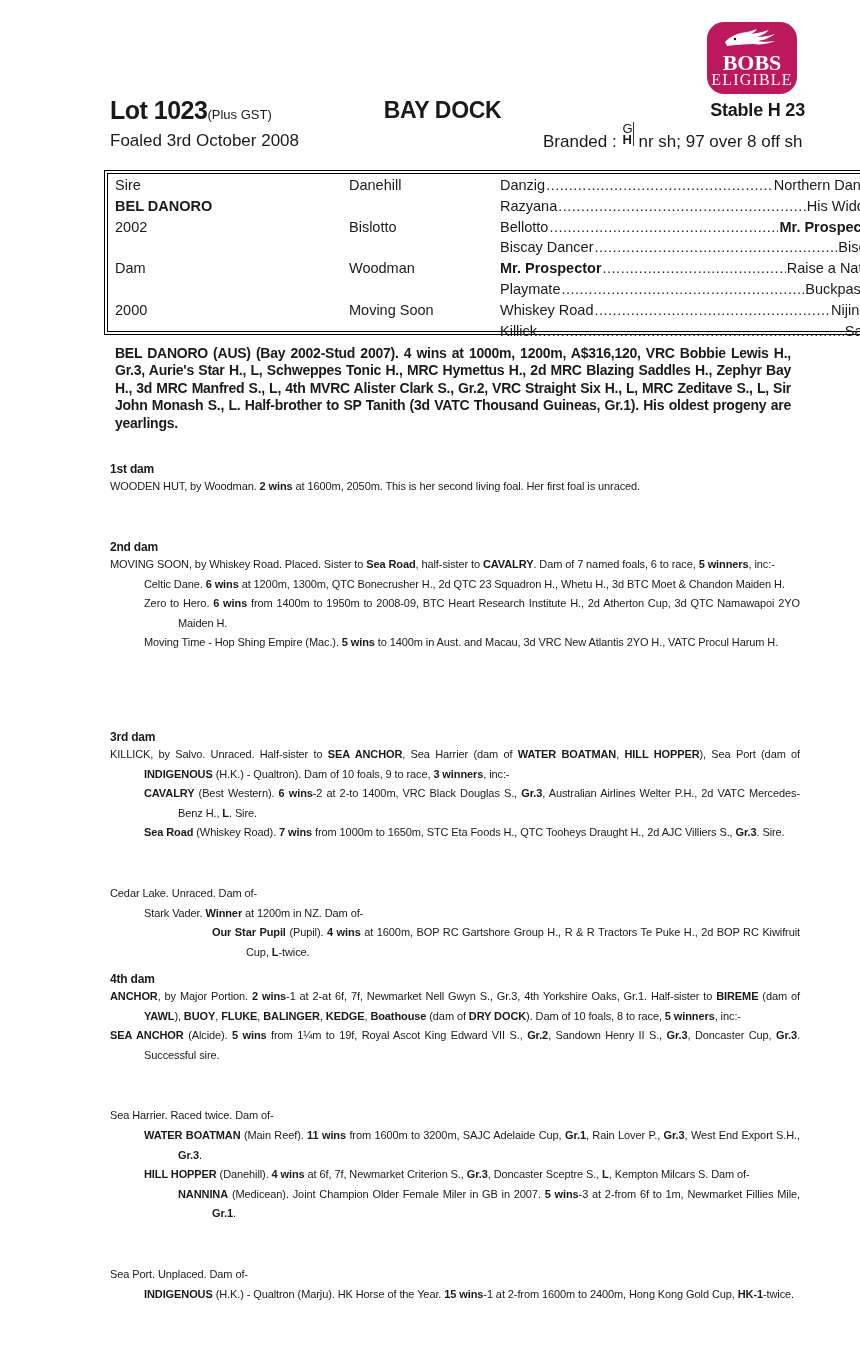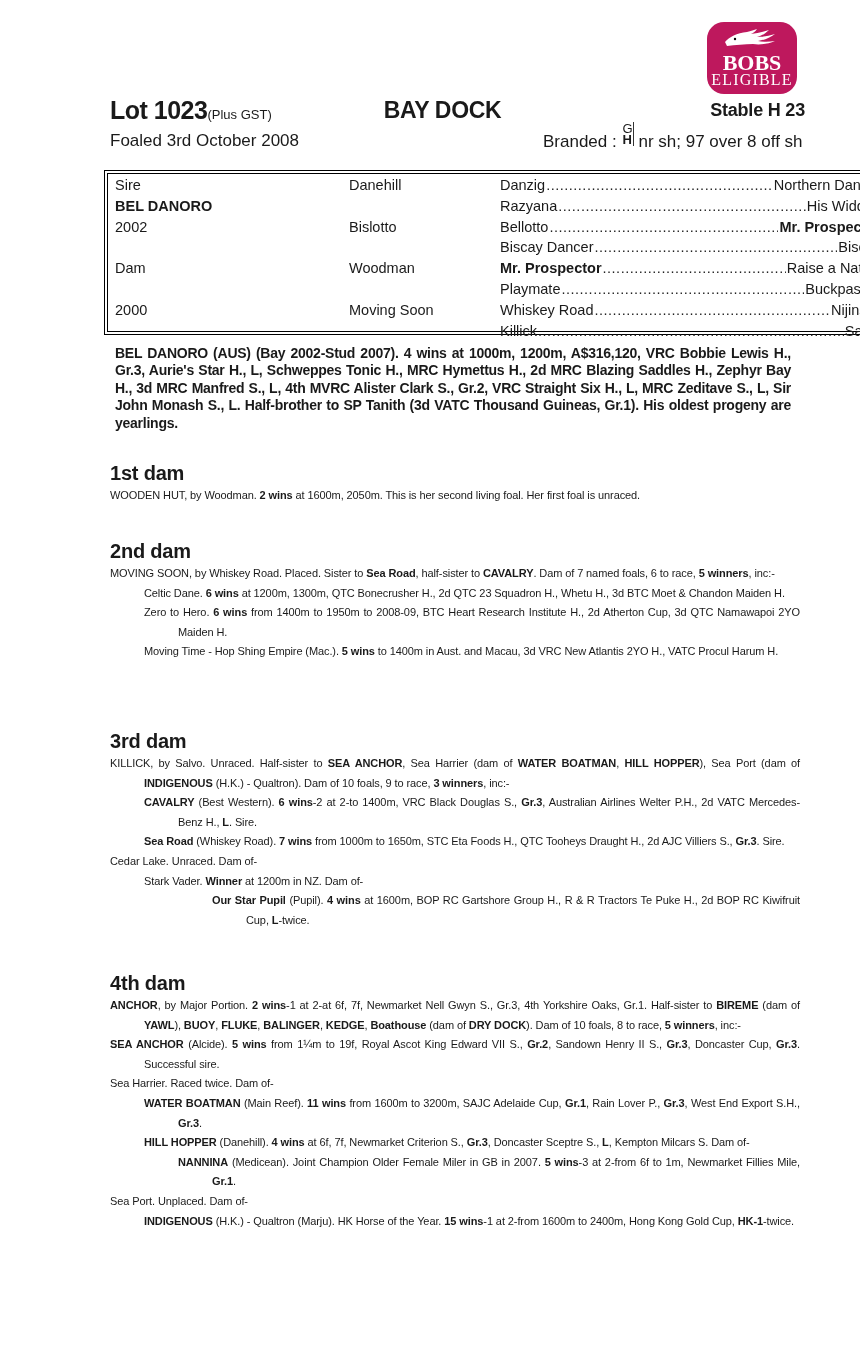--- a/index.html
+++ b/index.html
@@ -236,34 +236,34 @@
     letter-spacing: -0.25px;
   }
 
   
   .dam-section {
     position: absolute;
     left: 110px;
     width: 690px;
   }
   .dam-head {
-    font-size: 20px;
+    font-size: 12px;
     font-weight: bold;
     margin-bottom: 1px;
     letter-spacing: -0.2px;
   }
   .p {
     font-size: 11px;
     line-height: 19.6px;
     text-align: justify;
     text-justify: inter-word;
     letter-spacing: -0.1px;
     margin: 0;
   }
-  .lvl0 { padding-left: 0px;  text-indent: 0px; }
+  .lvl0 { padding-left: 0px;  text-indent: 0px; margin-top: 41px; }
   .lvl0h { padding-left: 34px; text-indent: -34px; }
   .lvl1 { padding-left: 68px; text-indent: -34px; }
   .lvl2 { padding-left: 102px; text-indent: -34px; }
   .lvl3 { padding-left: 136px; text-indent: -34px; }
   .lvl1p { padding-left: 34px; text-indent: 0px; }
 
   .s1 { top: 462px; }
   .s2 { top: 540px; }
   .s3 { top: 730px; }
   .s4 { top: 972px; }

